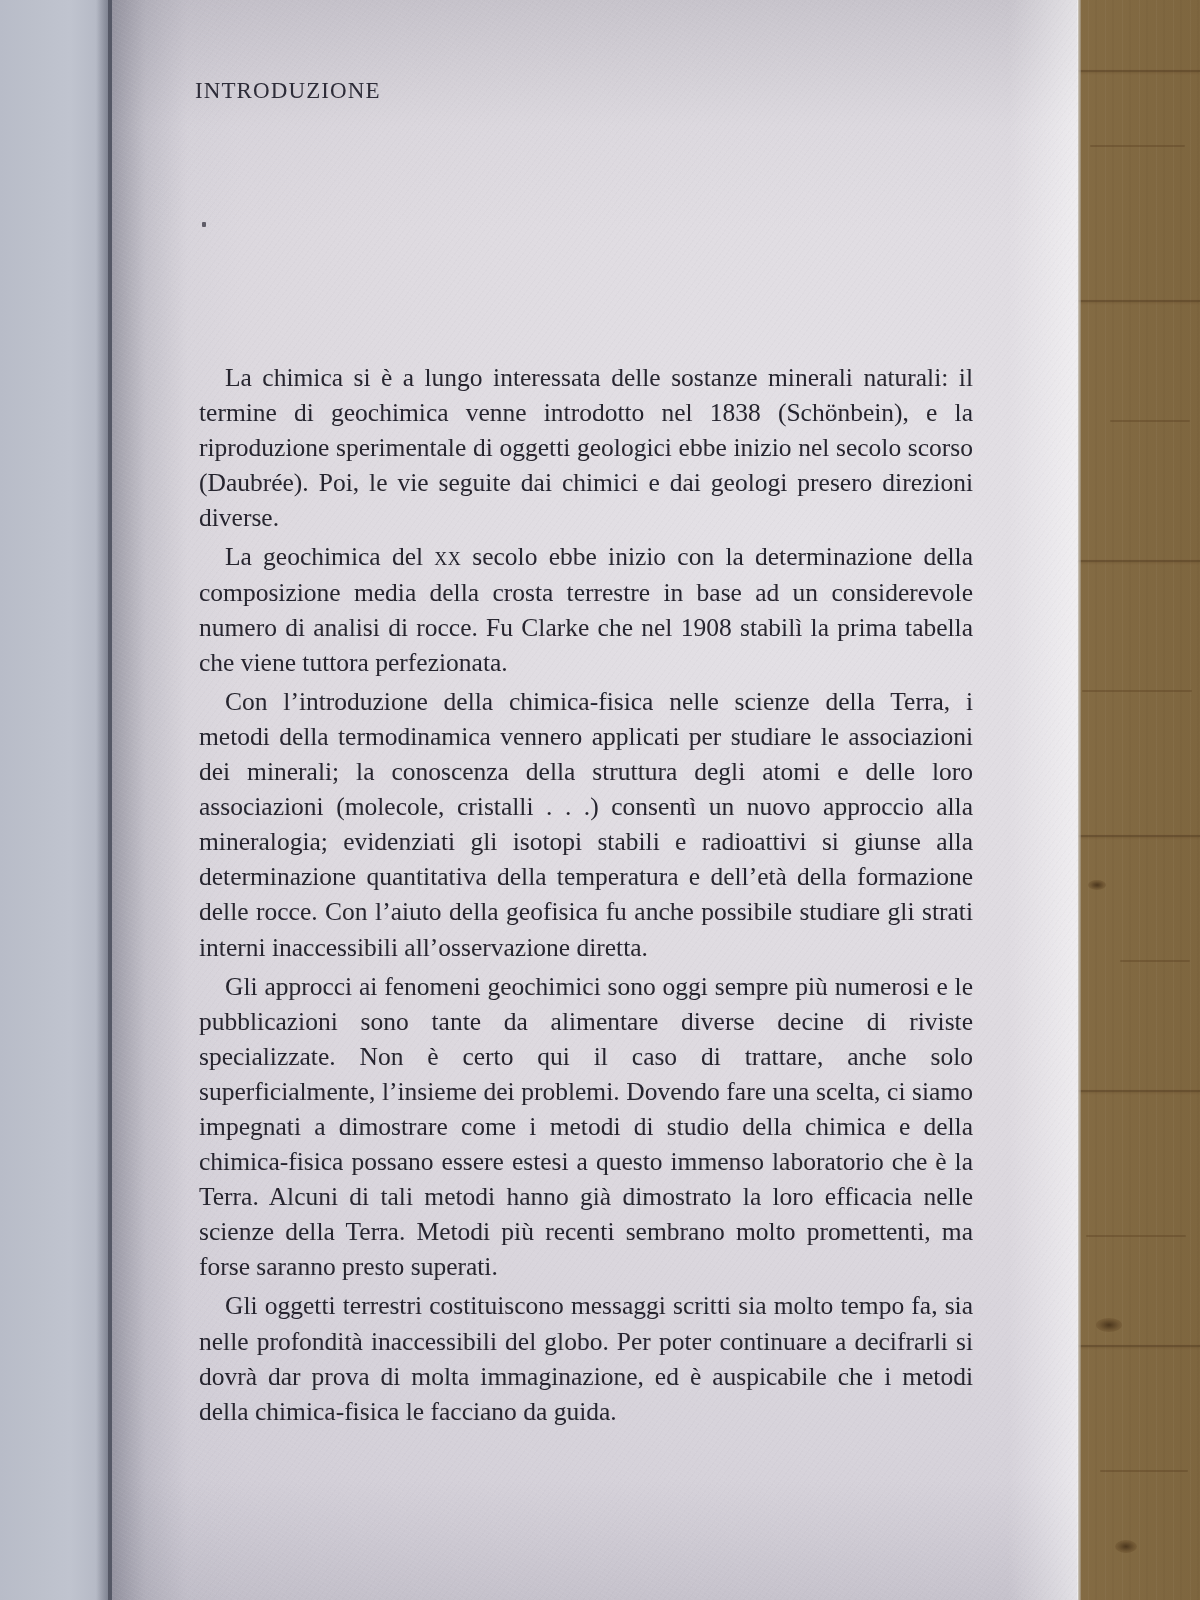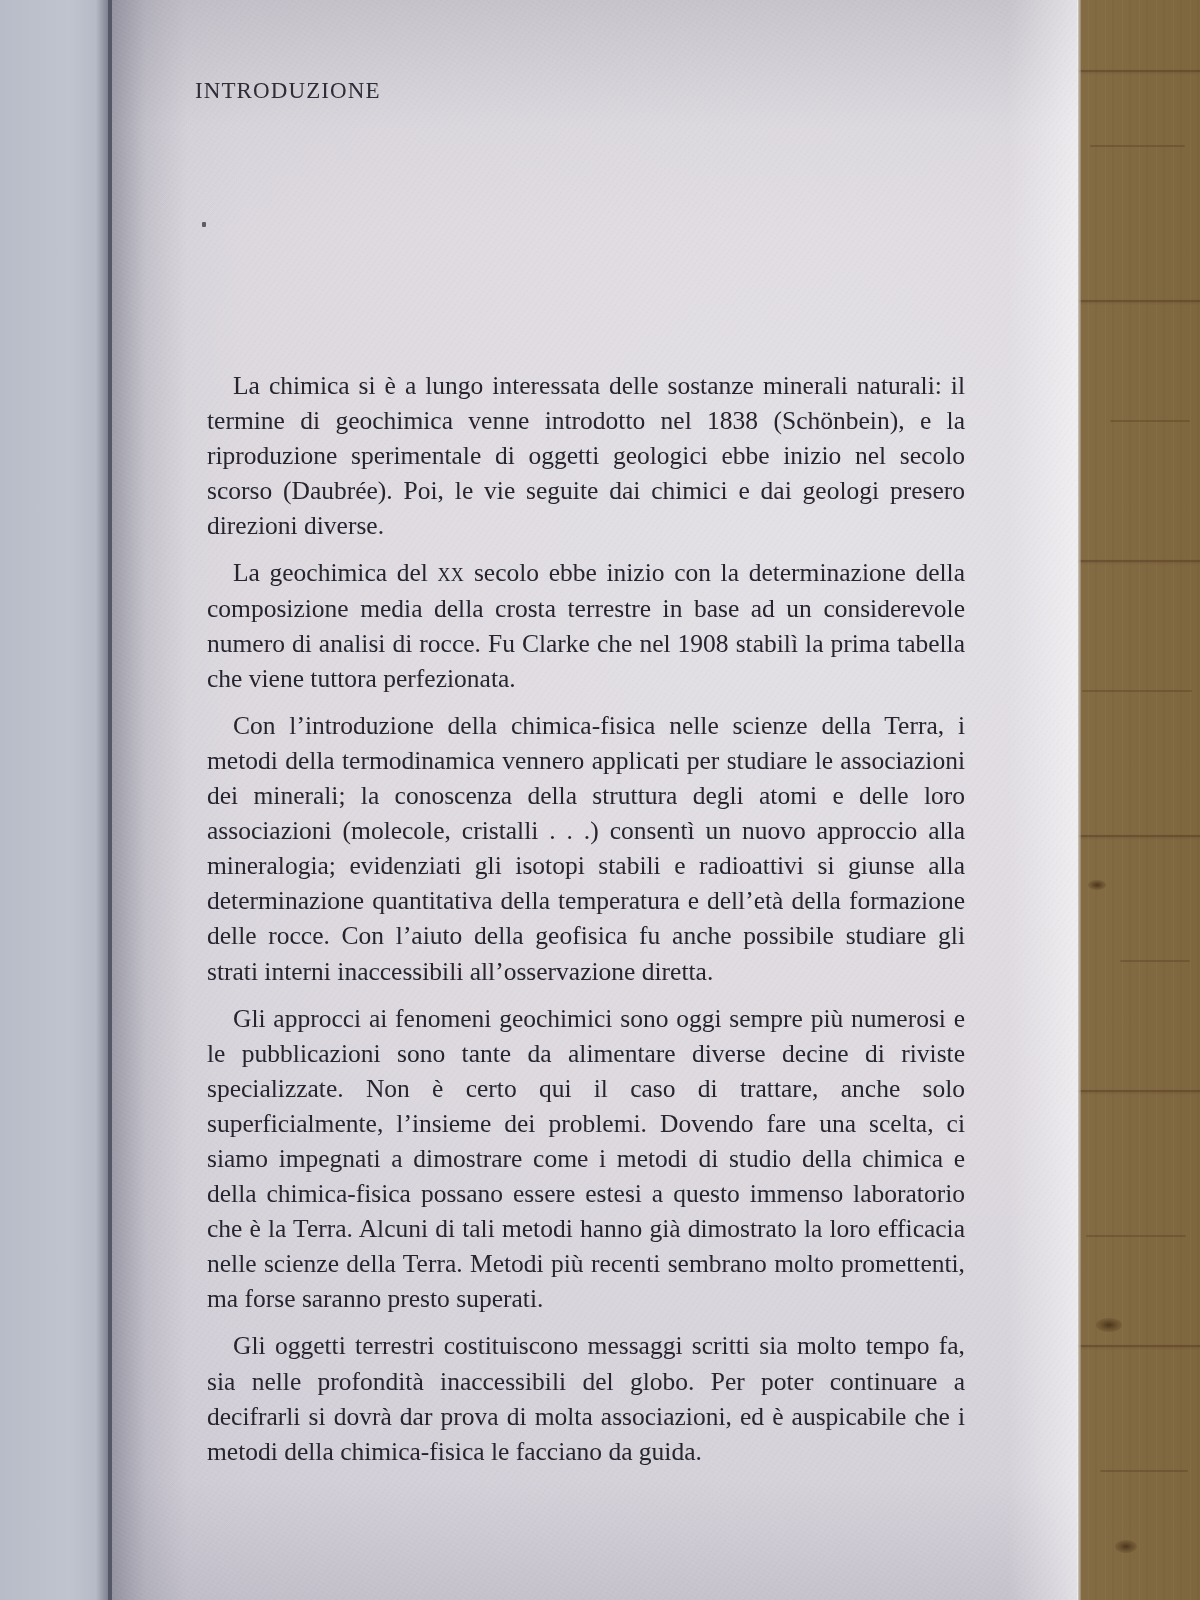--- a/index.html
+++ b/index.html
@@ -180,21 +180,21 @@
     top: 356px;
     width: 782px;
     color: #26252f;
     font-size: 25.5px;
     line-height: 35.1px;
     text-align: justify;
     text-justify: inter-word;
     hyphens: manual;
   }
   .textblock p {
-    margin: 12px;
+    margin: 4px;
     text-indent: 26px;
   }
   .sc {
     font-variant: small-caps;
     text-transform: lowercase;
     letter-spacing: 0.4px;
   }
 </style>
 </head>
 <body>
@@ -238,18 +238,18 @@
 
     <div class="running-head">INTRODUZIONE</div>
 
     <div class="speck"></div>
 
     <div class="textblock">
       <p>La chimica si è a lungo interessata delle sostanze minerali naturali: il termine di geochimica venne introdotto nel 1838 (Schönbein), e la riproduzione sperimentale di oggetti geologici ebbe inizio nel secolo scorso (Daubrée). Poi, le vie seguite dai chimici e dai geologi presero direzioni diverse.</p>
       <p>La geochimica del <span class="sc">XX</span> secolo ebbe inizio con la determinazione della composizione media della crosta terrestre in base ad un considerevole numero di analisi di rocce. Fu Clarke che nel 1908 stabilì la prima tabella che viene tuttora perfezionata.</p>
       <p>Con l’introduzione della chimica-fisica nelle scienze della Terra, i metodi della termodinamica vennero applicati per studiare le associazioni dei minerali; la conoscenza della struttura degli atomi e delle loro associazioni (molecole, cristalli . . .) consentì un nuovo approccio alla mineralogia; evidenziati gli isotopi stabili e radioattivi si giunse alla determinazione quantitativa della temperatura e dell’età della formazione delle rocce. Con l’aiuto della geofisica fu anche possibile studiare gli strati interni inaccessibili all’osservazione diretta.</p>
       <p>Gli approcci ai fenomeni geochimici sono oggi sempre più numerosi e le pubblicazioni sono tante da alimentare diverse decine di riviste specializzate. Non è certo qui il caso di trattare, anche solo superficialmente, l’insieme dei problemi. Dovendo fare una scelta, ci siamo impegnati a dimostrare come i metodi di studio della chimica e della chimica-fisica possano essere estesi a questo immenso laboratorio che è la Terra. Alcuni di tali metodi hanno già dimostrato la loro efficacia nelle scienze della Terra. Metodi più recenti sembrano molto promettenti, ma forse saranno presto superati.</p>
-      <p>Gli oggetti terrestri costituiscono messaggi scritti sia molto tempo fa, sia nelle profondità inaccessibili del globo. Per poter continuare a decifrarli si dovrà dar prova di molta associazioni, ed è auspicabile che i metodi della chimica-fisica le facciano da guida.</p>
+      <p>Gli oggetti terrestri costituiscono messaggi scritti sia molto tempo fa, sia nelle profondità inaccessibili del globo. Per poter continuare a decifrarli si dovrà dar prova di molta immaginazione, ed è auspicabile che i metodi della chimica-fisica le facciano da guida.</p>
     </div>
 
   </div>
 
 </div>
 
 </body></html>

